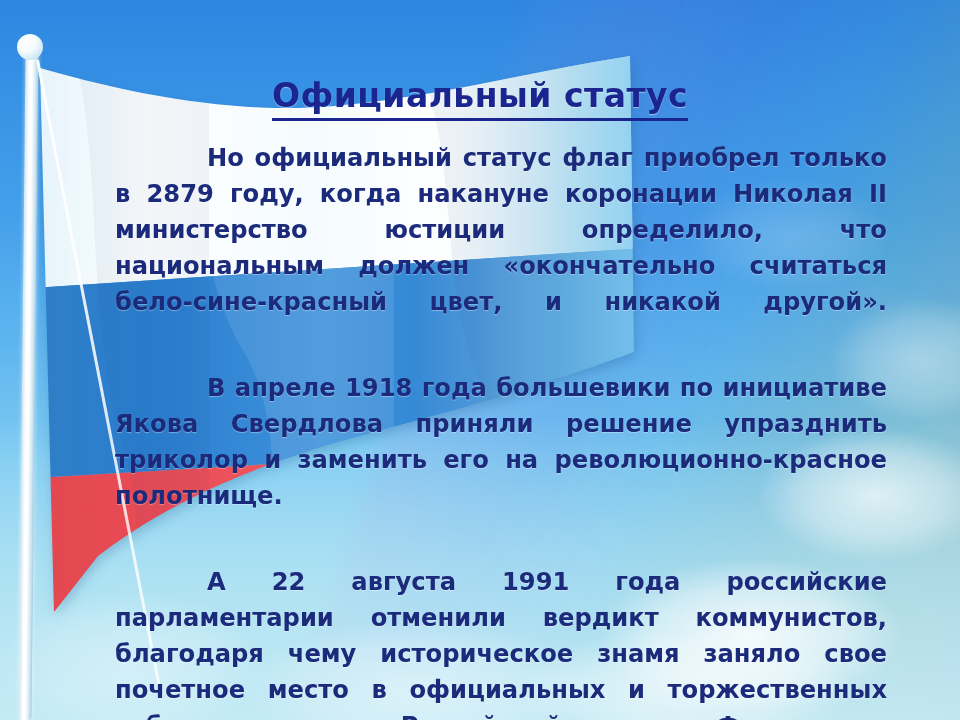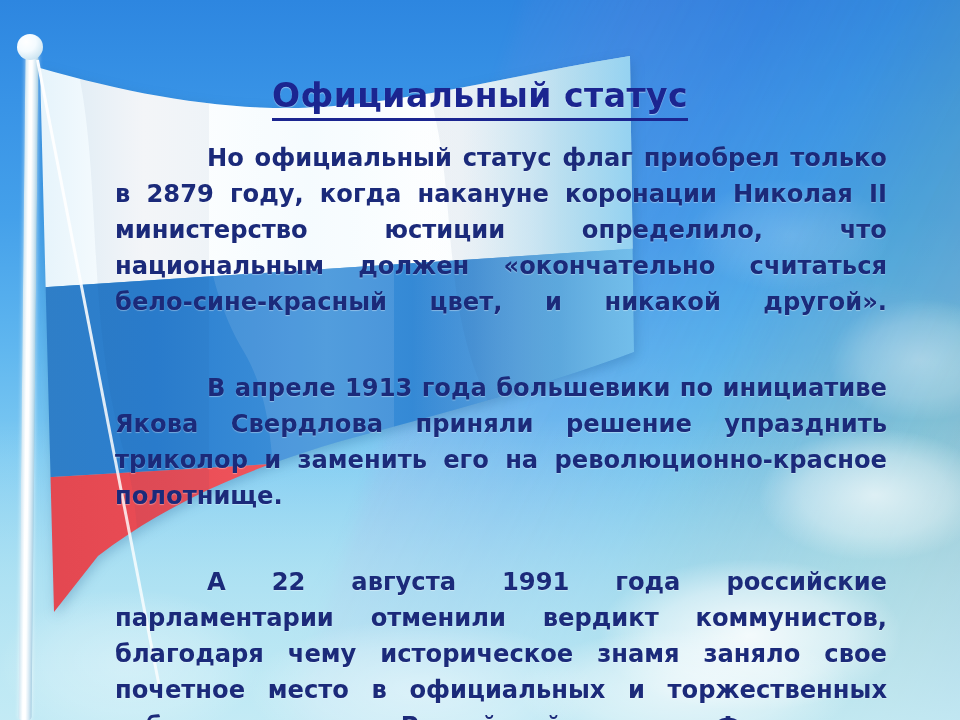--- a/index.html
+++ b/index.html
@@ -277,17 +277,17 @@
   <div class="pole"></div>
   <div class="finial"></div>
   <div class="halyard"></div>
 
   <div class="title">
     <span>Официальный статус</span>
   </div>
 
   <div class="body-text">
     <p>Но официальный статус флаг приобрел только в 2879 году, когда накануне коронации Николая II министерство юстиции определило, что национальным должен «окончательно считаться бело-сине-красный цвет, и никакой другой».</p>
-    <p>В апреле 1913 года большевики по инициативе Якова Свердлова приняли решение упразднить триколор и заменить его на революционно-красное полотнище.</p>
+    <p>В апреле 1918 года большевики по инициативе Якова Свердлова приняли решение упразднить триколор и заменить его на революционно-красное полотнище.</p>
     <p>А 22 августа 1991 года российские парламентарии отменили вердикт коммунистов, благодаря чему историческое знамя заняло свое почетное место в официальных и торжественных событиях Российской Федерации.</p>
   </div>
 
 </div>
 
 </body></html>

